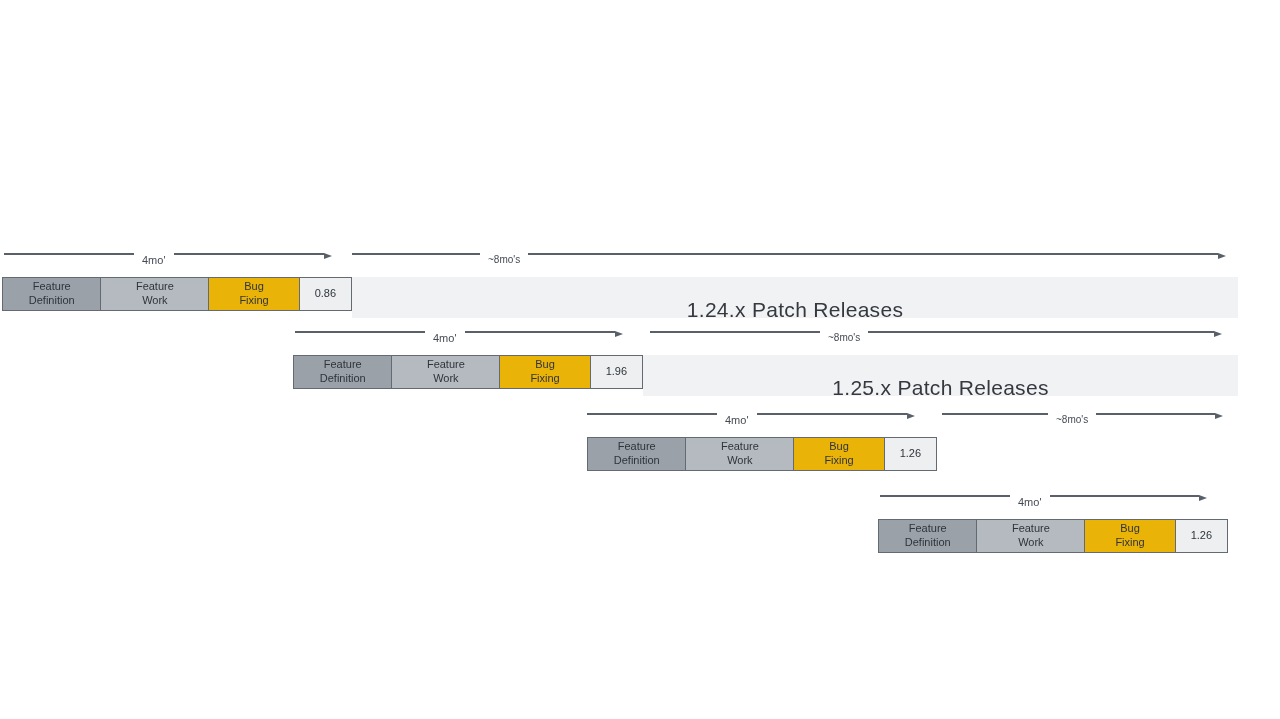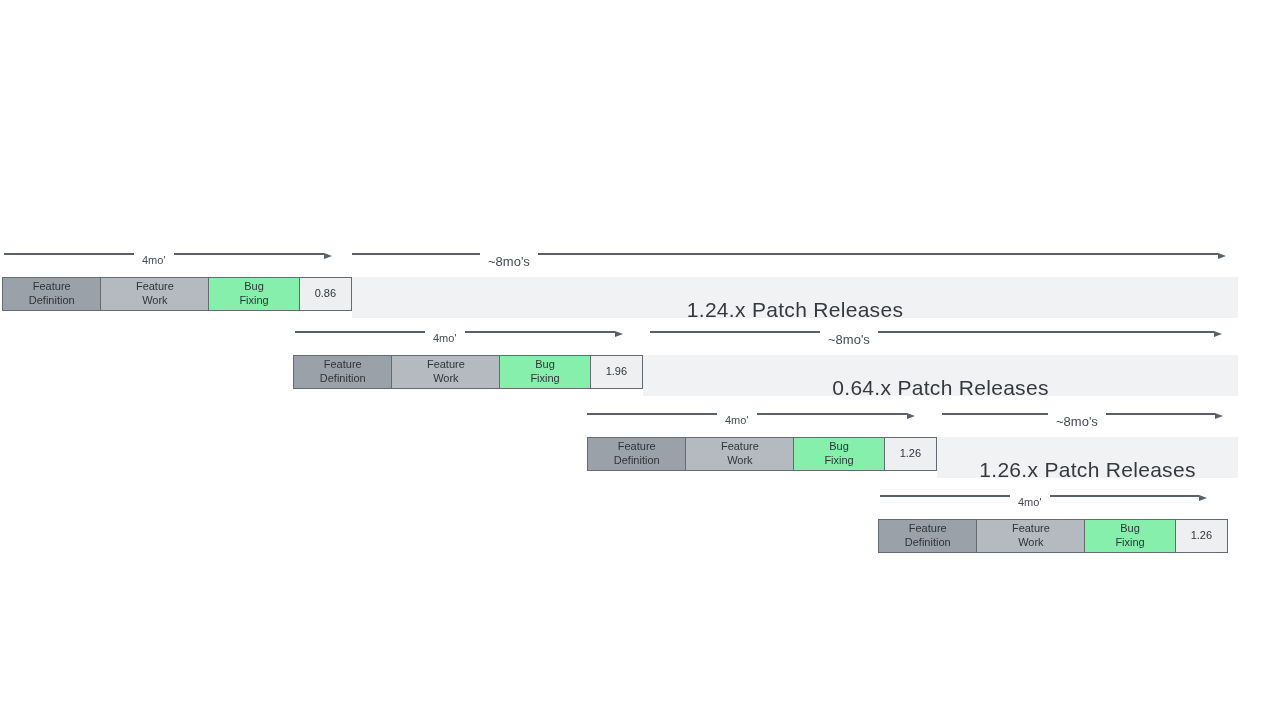--- a/index.html
+++ b/index.html
@@ -29,21 +29,21 @@
     justify-content: center;
     text-align: center;
     font-size: 11px;
     line-height: 1.25;
     color: #2f343a;
     white-space: pre-line;
   }
   .cell + .cell { border-left: 1.5px solid #646a72; }
   .cell.fd  { flex: 0 0 28%; background: #9aa1a9; }
   .cell.fw  { flex: 0 0 31%; background: #b5bac1; }
-  .cell.bf  { flex: 0 0 26%; background: #86efac; }
+  .cell.bf  { flex: 0 0 26%; background: #eab308; }
   .cell.ver { flex: 1 1 auto; background: #edeff1; }
 
   .strip.r1 { left: 2px;   top: 277px; }
   .strip.r2 { left: 293px; top: 355px; }
   .strip.r3 { left: 587px; top: 437px; }
   .strip.r4 { left: 878px; top: 519px; }
 
   
   .bar {
     position: absolute;
@@ -73,21 +73,21 @@
   }
   .seg { height: 1.5px; background: #596069; }
   .seg.grow { flex: 1 1 auto; }
   .alabel {
     font-size: 11px;
     color: #454a52;
     margin: 0 8px;
     white-space: nowrap;
     transform: translateY(1px);
   }
-  .alabel.small { font-size: 13px; }
+  .alabel.small { font-size: 10px; }
   .head {
     width: 0; height: 0;
     border-left: 8px solid #596069;
     border-top: 3px solid transparent;
     border-bottom: 3px solid transparent;
   }
 
   
   .a4.r1 { left: 4px;   top: 253px; width: 328px; }
   .a4.r2 { left: 295px; top: 331px; width: 328px; }
@@ -148,21 +148,21 @@
   <div class="strip r2">
     <div class="cell fd">Feature
 Definition</div>
     <div class="cell fw">Feature
 Work</div>
     <div class="cell bf">Bug
 Fixing</div>
     <div class="cell ver">1.96</div>
   </div>
   <div class="bar r2">
-    <span class="bar-title">0.64.x Patch Releases</span>
+    <span class="bar-title">1.25.x Patch Releases</span>
   </div>
 
   <div class="arrow a4 r3">
     <div class="seg lead"></div>
     <span class="alabel">4mo'</span>
     <div class="seg grow"></div>
     <div class="head"></div>
   </div>
   <div class="arrow a8 r3">
     <div class="seg lead"></div>
@@ -172,23 +172,20 @@
   </div>
   <div class="strip r3">
     <div class="cell fd">Feature
 Definition</div>
     <div class="cell fw">Feature
 Work</div>
     <div class="cell bf">Bug
 Fixing</div>
     <div class="cell ver">1.26</div>
   </div>
-  <div class="bar r3">
-    <span class="bar-title">1.26.x Patch Releases</span>
-  </div>
 
   <div class="arrow a4 r4">
     <div class="seg lead"></div>
     <span class="alabel">4mo'</span>
     <div class="seg grow"></div>
     <div class="head"></div>
   </div>
   <div class="strip r4">
     <div class="cell fd">Feature
 Definition</div>

